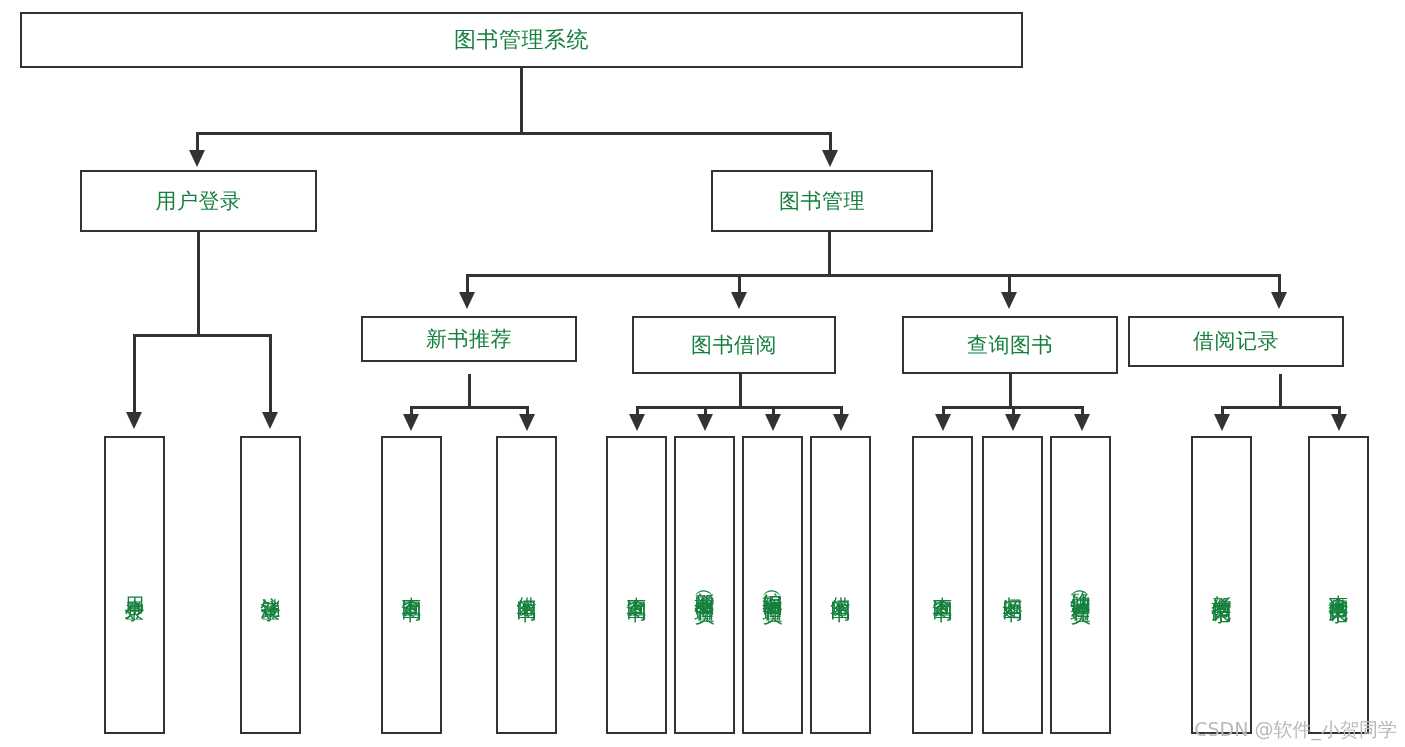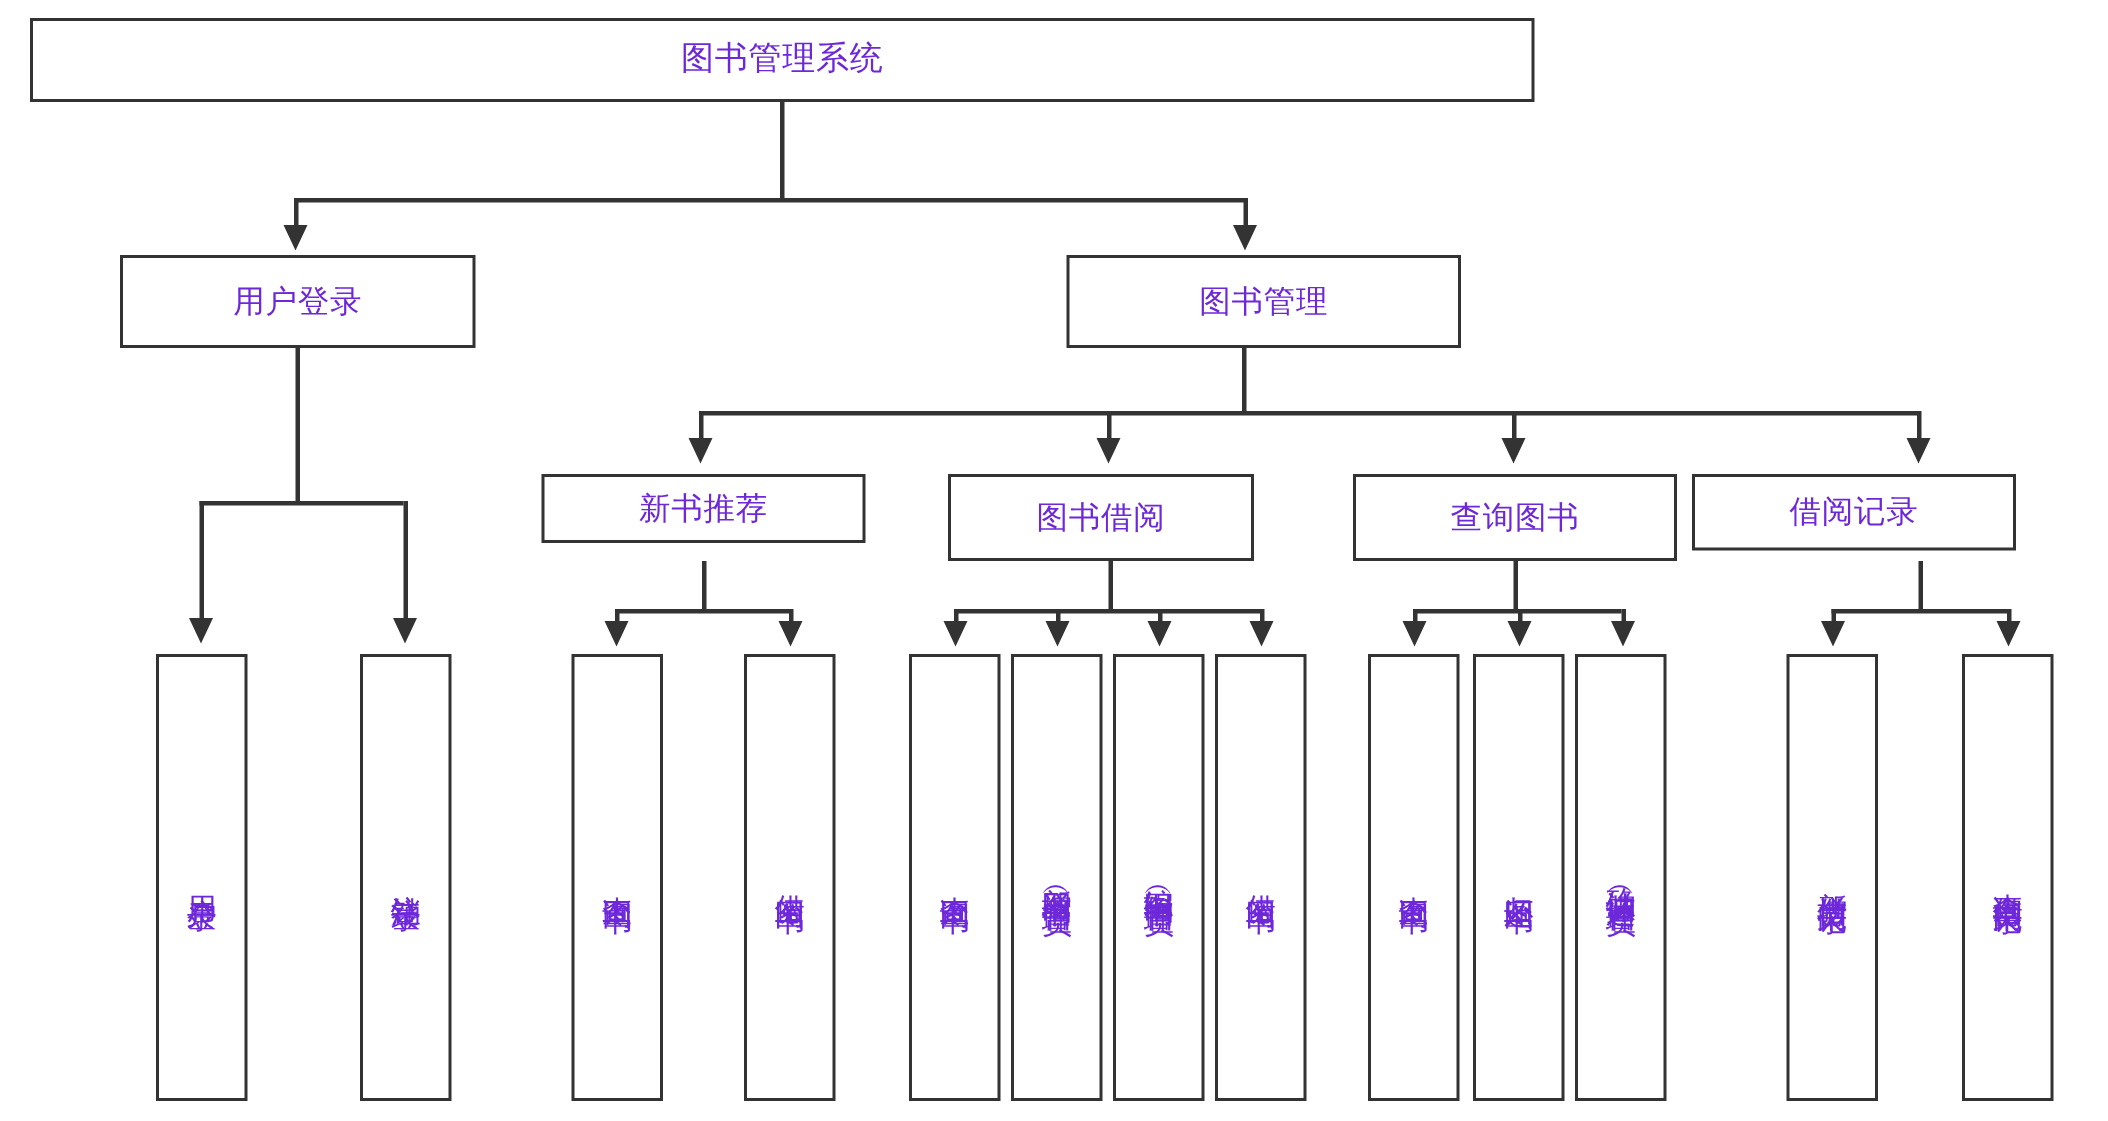--- a/index.html
+++ b/index.html
@@ -18,21 +18,21 @@
   }
   
   .node {
     position: absolute;
     box-sizing: border-box;
     background: #ffffff;
     border: 2.5px solid #333333;
     display: flex;
     align-items: center;
     justify-content: center;
-    color: #6d28d9;
+    color: #15803d;
     text-align: center;
     line-height: 1.18;
   }
   .node.h {           
     font-size: 21px;
     letter-spacing: 0.5px;
   }
   .node.root {
     font-size: 22px;
   }
@@ -93,21 +93,21 @@
   <div class="vline" style="left:196px; top:132px; height:22px;"></div>
   <div class="arrow" style="left:189px; top:150px;"></div>
 
   <div class="vline" style="left:829px; top:132px; height:22px;"></div>
   <div class="arrow" style="left:822px; top:150px;"></div>
 
   <div class="node h" style="left:80px; top:170px; width:237px; height:62px;">
     <span>用户登录</span>
   </div>
 
-  <div class="node h" style="left:711px; top:170px; width:263px; height:62px;align-items:center;">
+  <div class="node h" style="left:711px; top:170px; width:222px; height:62px;align-items:center;">
     <span>图书管理</span>
   </div>
 
   <div class="vline" style="left:197px; top:232px; height:104px;"></div>
   <div class="hline" style="left:133px; top:334px; width:136px;"></div>
   <div class="vline" style="left:133px; top:334px; height:82px;"></div>
   <div class="arrow" style="left:126px; top:412px;"></div>
   <div class="vline" style="left:269px; top:334px; height:82px;"></div>
   <div class="arrow" style="left:262px; top:412px;"></div>
 
@@ -206,14 +206,15 @@
     <span>确认归还（管理员）</span>
   </div>
 
   <div class="node v" style="left:1191px; top:436px; width:61px; height:298px;">
     <span>新增借阅记录</span>
   </div>
   <div class="node v" style="left:1308px; top:436px; width:61px; height:298px;">
     <span>查询借阅记录</span>
   </div>
 
+  <div id="watermark">CSDN @软件_小贺同学</div>
 
 </div>
 
 </body></html>

